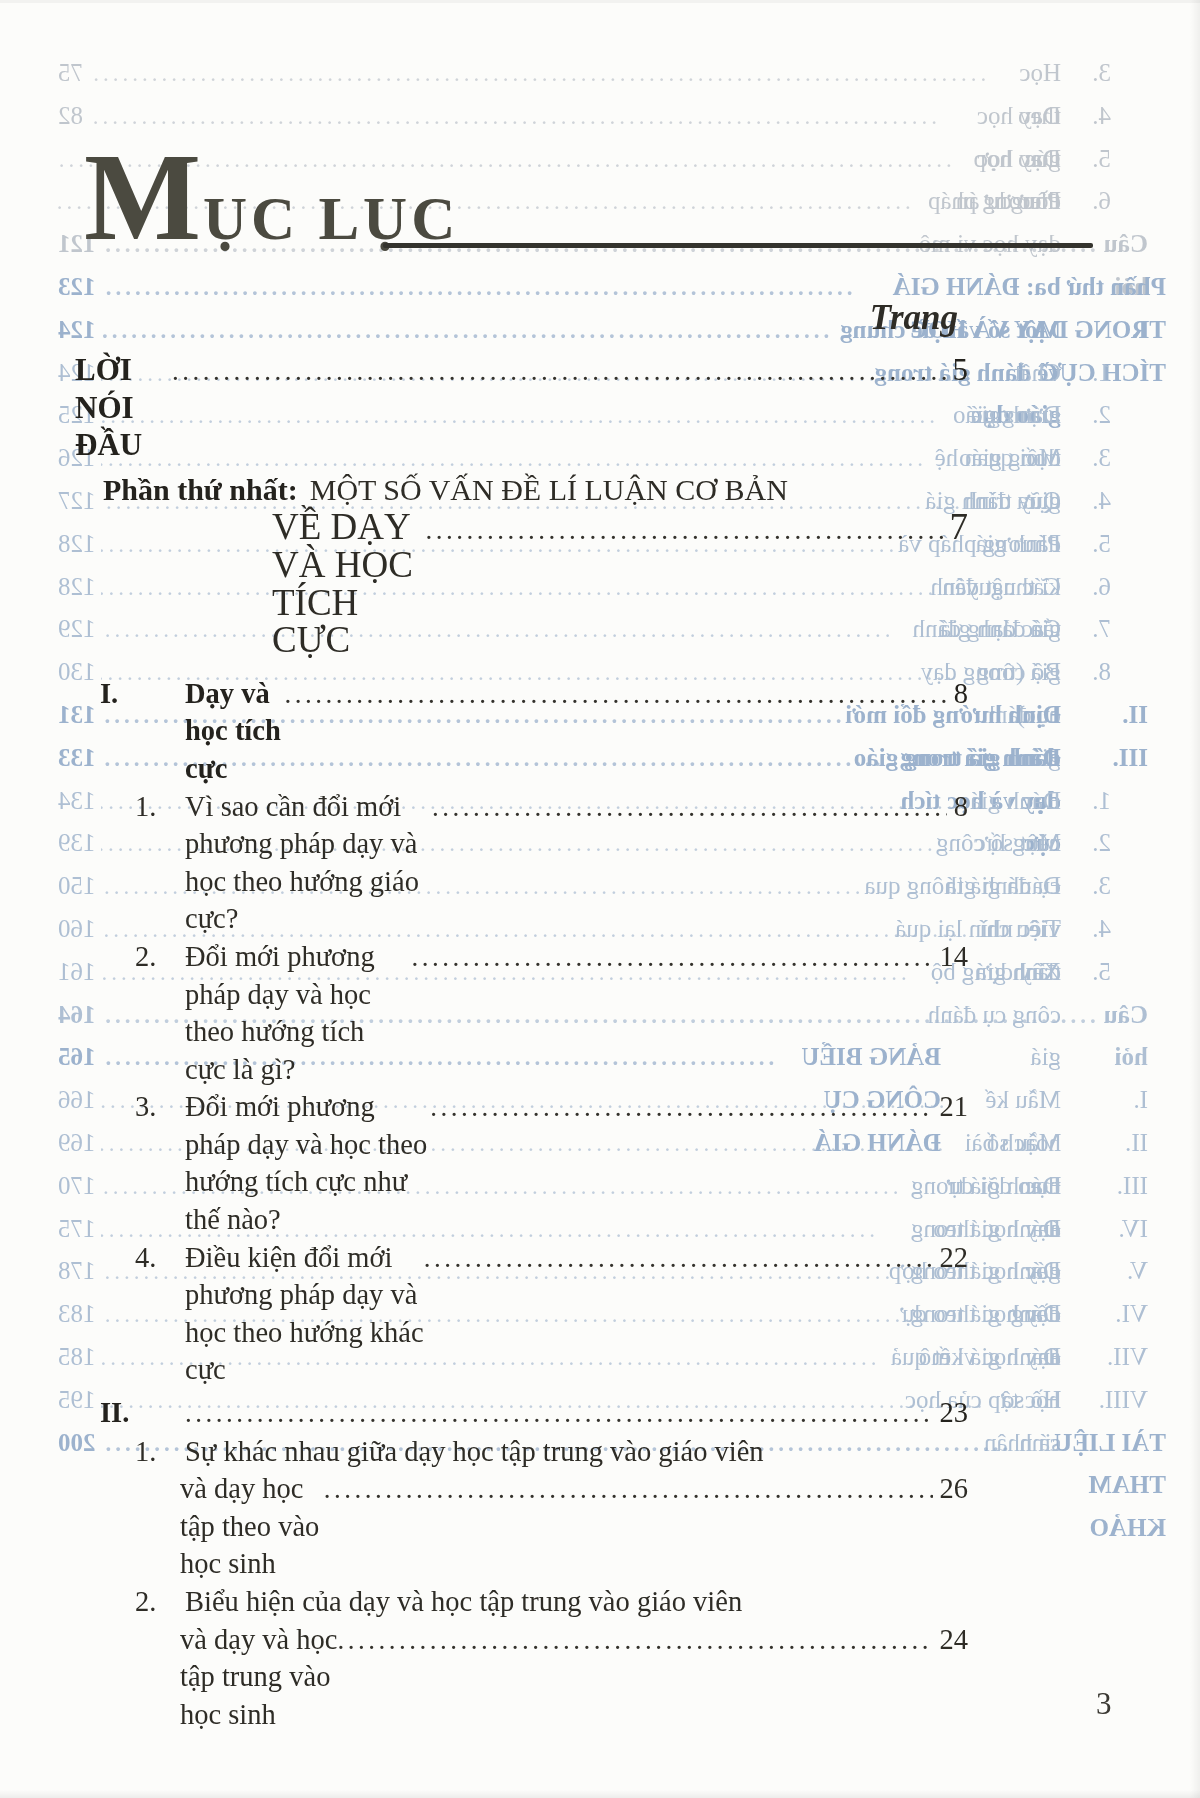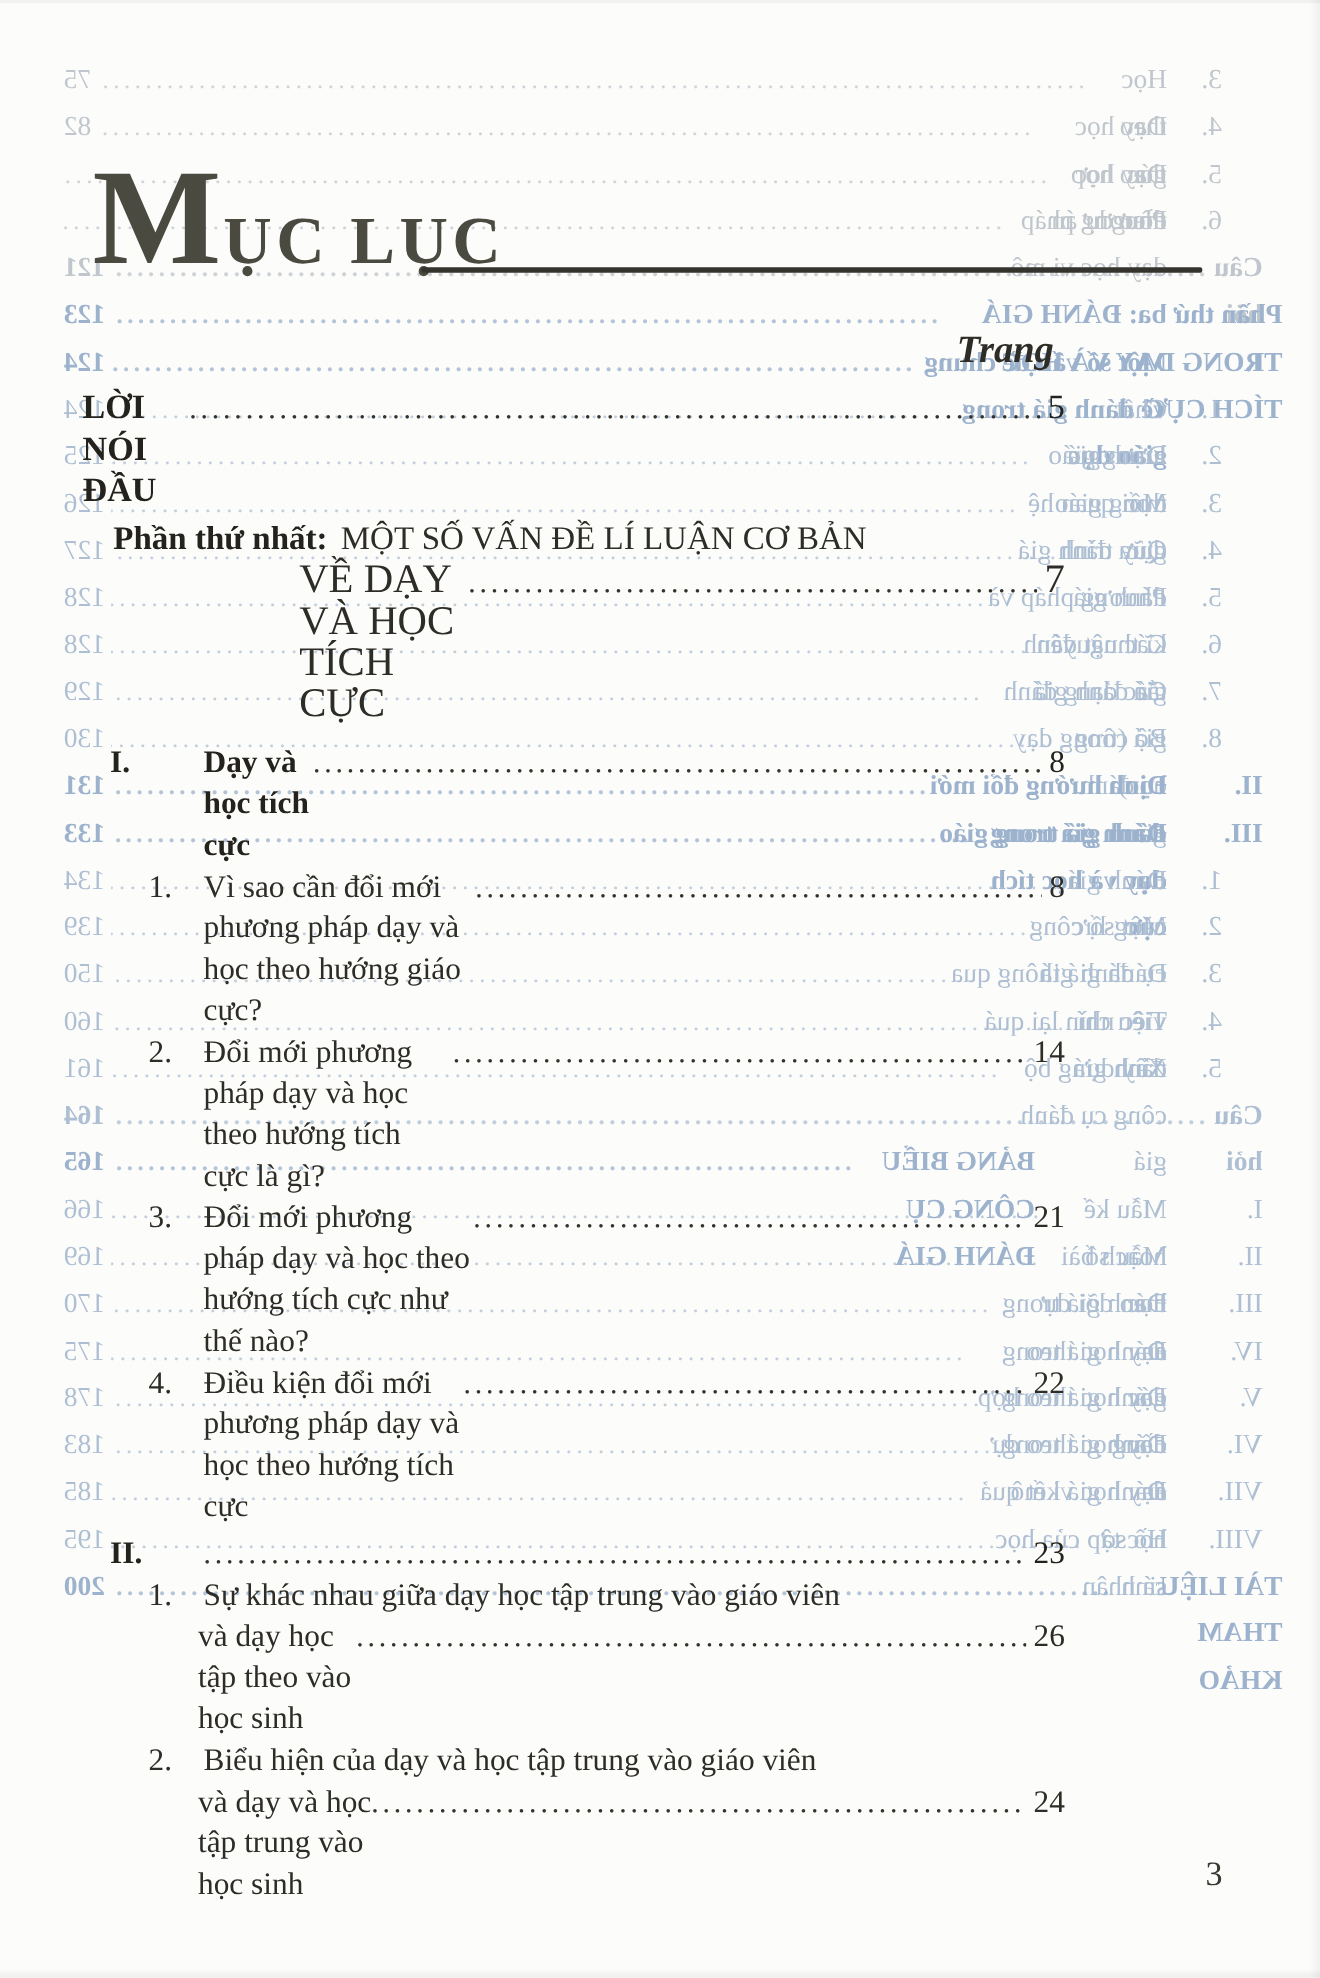--- a/index.html
+++ b/index.html
@@ -360,21 +360,21 @@
       <div class="row t-item">
     <span class="num">3.</span>
 
     <span class="label">Đổi mới phương pháp dạy và học theo hướng tích cực như thế nào?</span>
     <span class="dots"></span>
     <span class="pg">21</span>
   </div>
       <div class="row t-item">
     <span class="num">4.</span>
 
-    <span class="label">Điều kiện đổi mới phương pháp dạy và học theo hướng tích cực</span>
+    <span class="label">Điều kiện đổi mới phương pháp dạy và học theo hướng khác cực</span>
     <span class="dots"></span>
     <span class="pg">22</span>
   </div>
       <div class="row t-section b">
     <span class="num">II.</span>
 
     <span class="dots"></span>
     <span class="pg">23</span>
   </div>
       <div class="row t-item">

